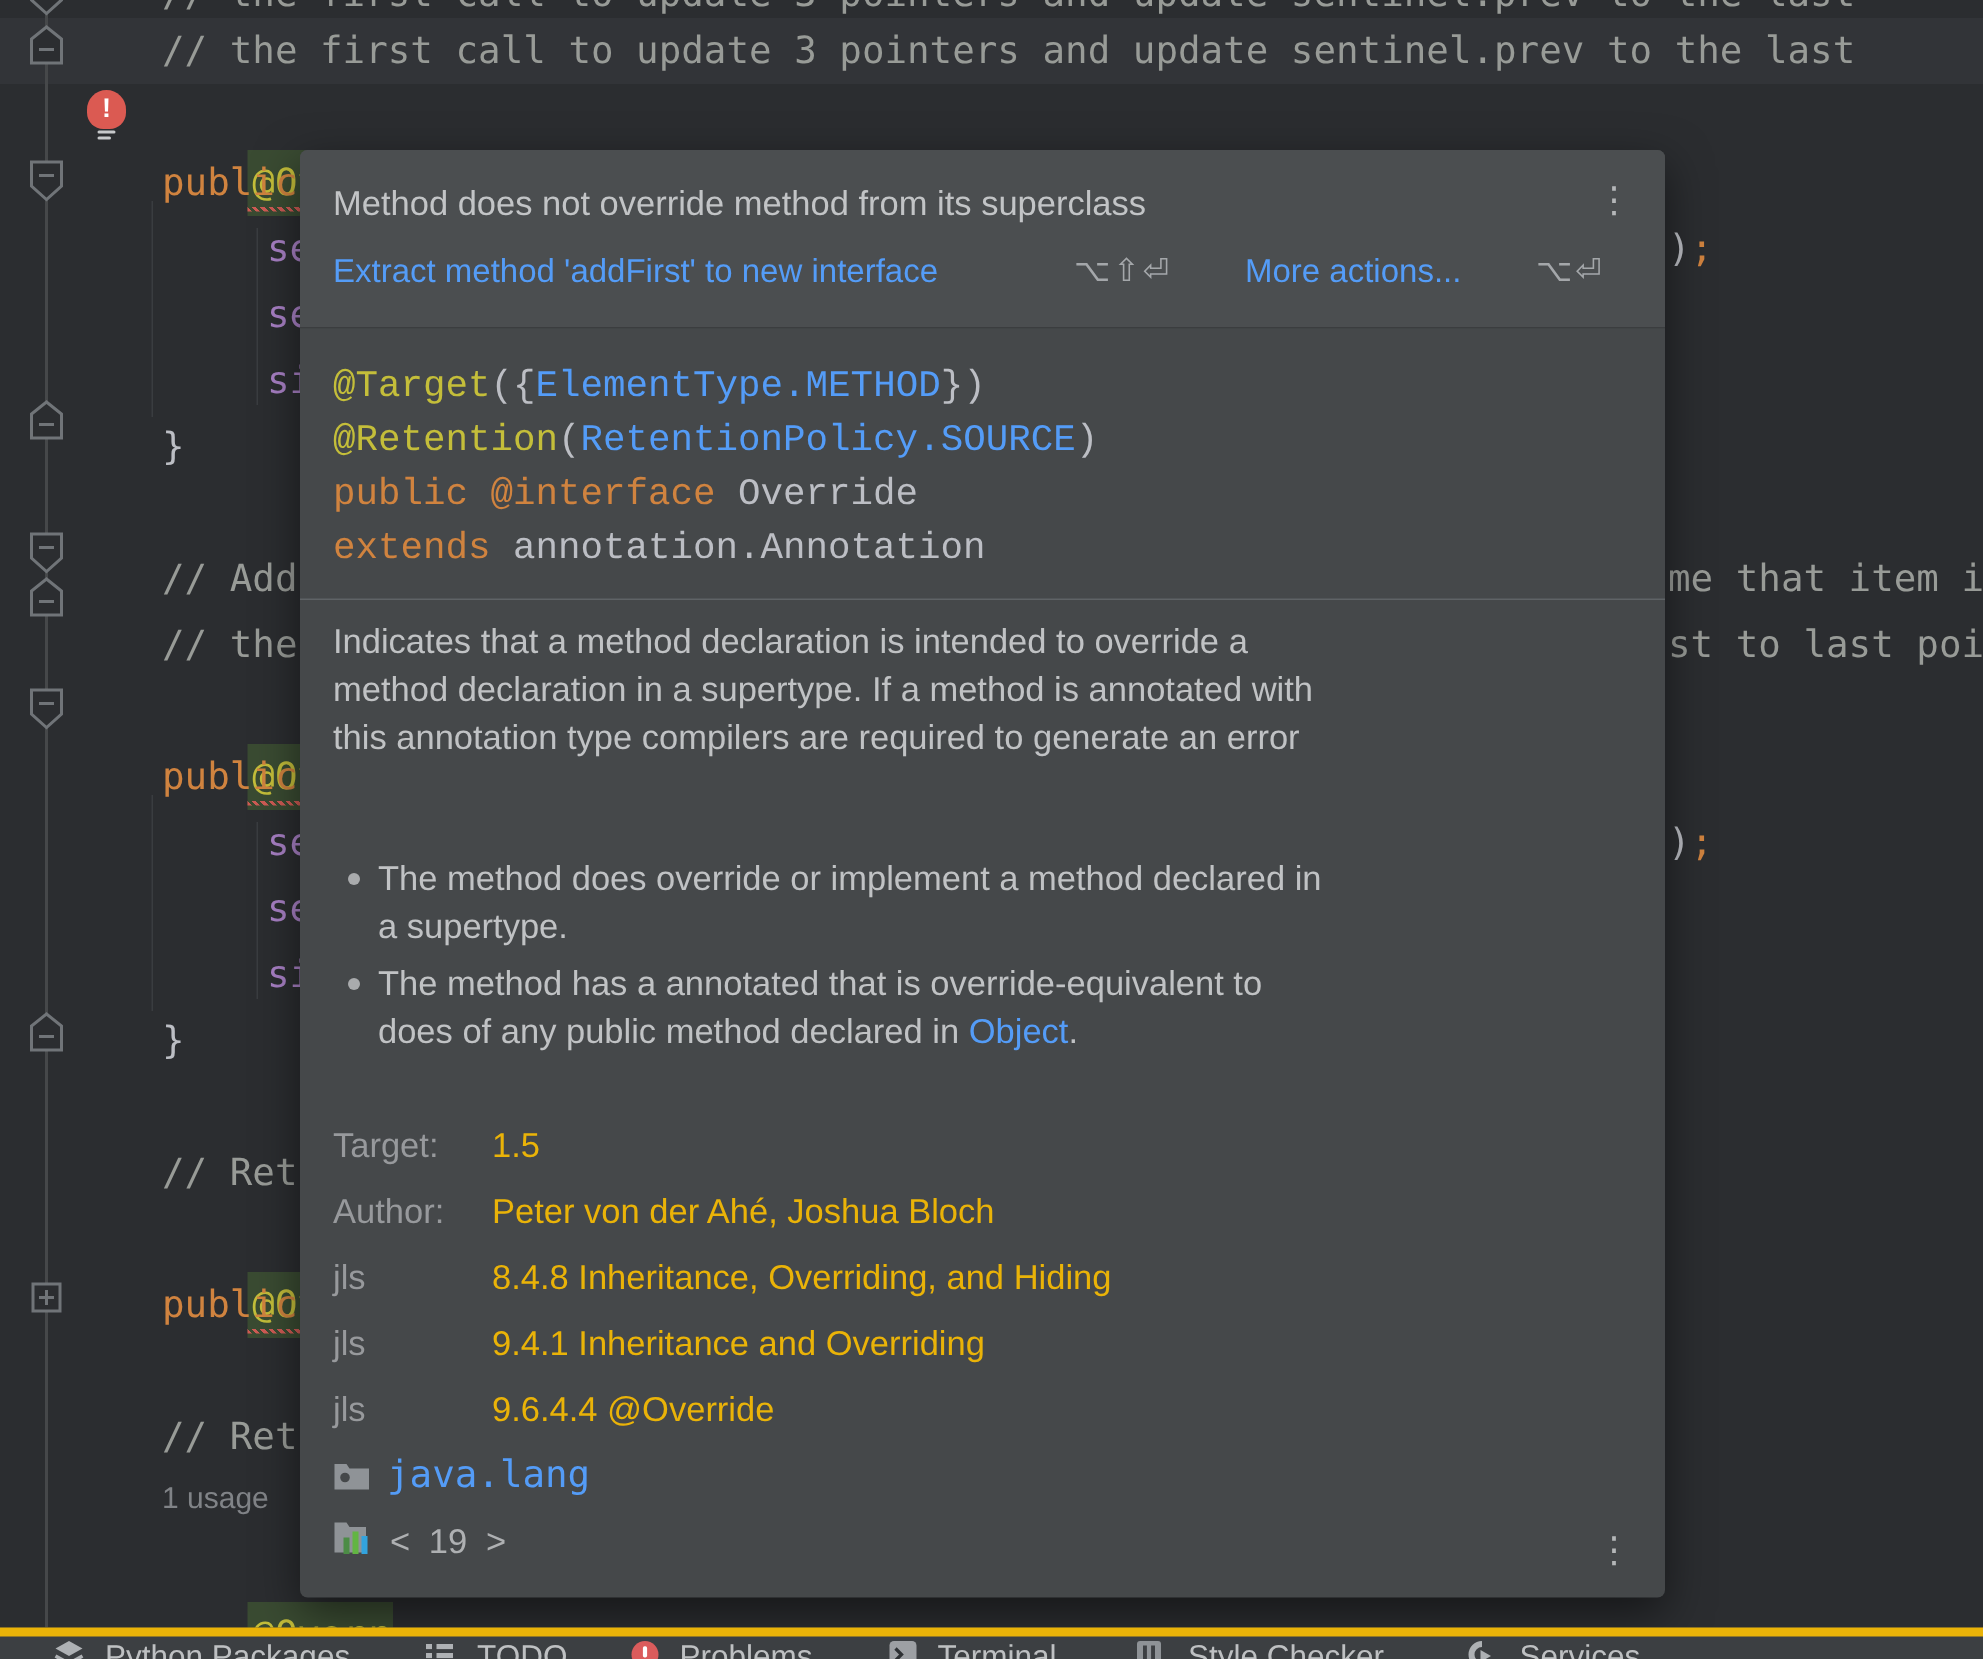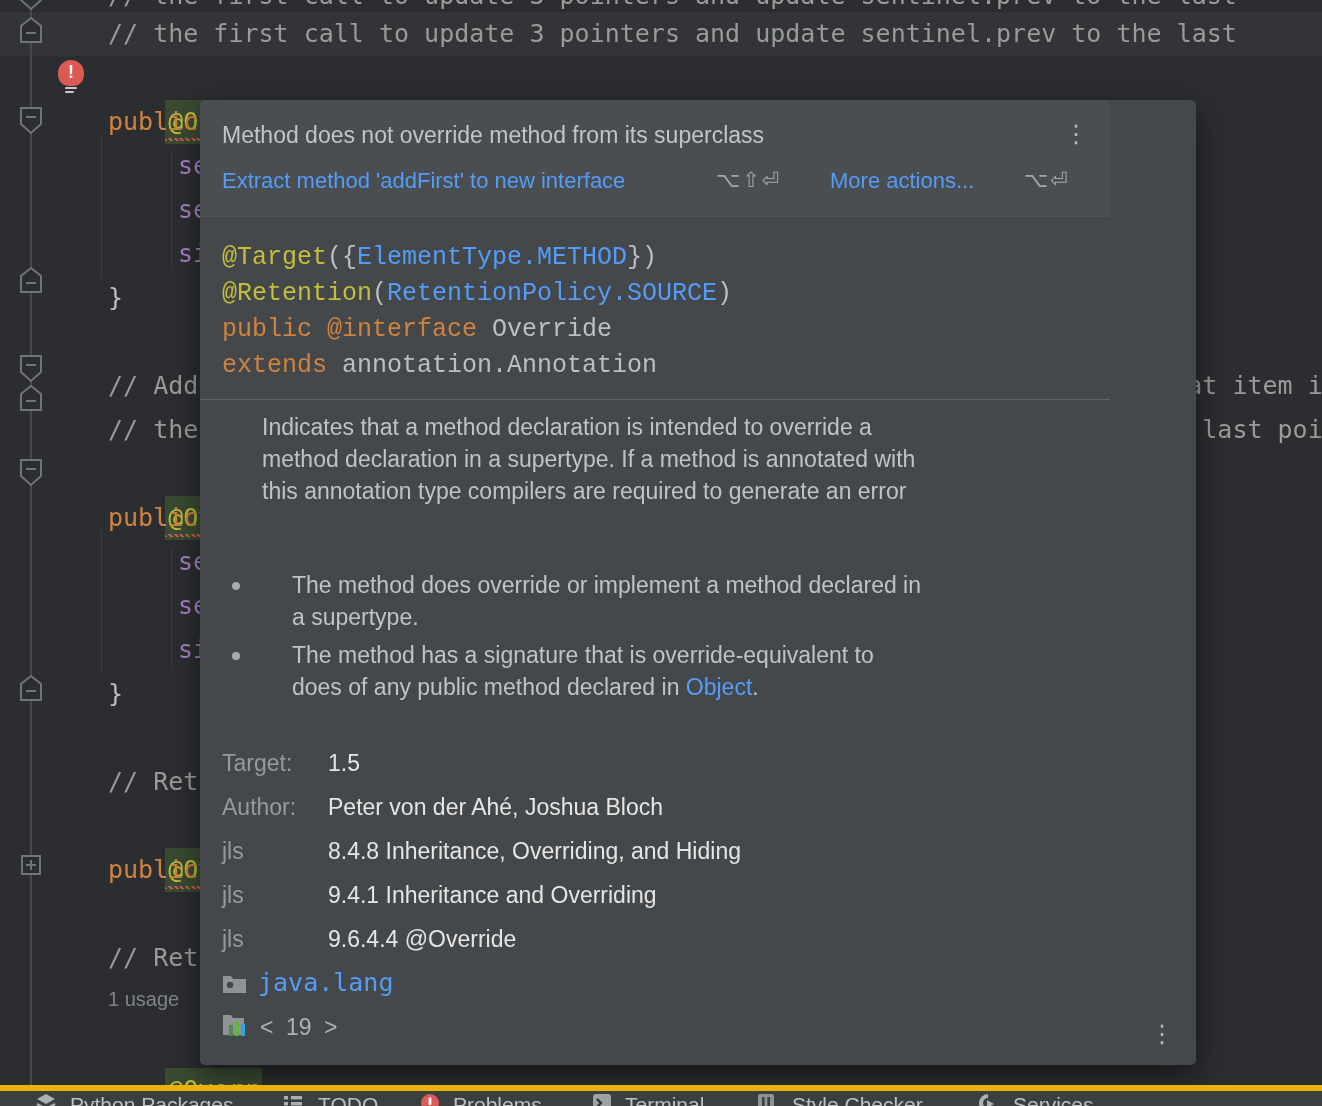--- a/index.html
+++ b/index.html
@@ -19,37 +19,37 @@
   .guide{position:absolute;width:1px;background:#3A3D40;}
   .cur-line{position:absolute;left:0;width:1322px;height:44px;background:#323438;}
   
   .bulb{position:absolute;left:58px;top:60px;width:26px;height:32px;}
   .bulb .head{position:absolute;left:0;top:0;width:26px;height:26px;border-radius:50% 50% 42% 42%;
               background:#DB5A52;color:#fff;font-weight:bold;font-size:18px;text-align:center;line-height:25px;}
   .bulb .l1,.bulb .l2{position:absolute;left:7px;height:2px;background:#C7C9CB;border-radius:1px;}
   .bulb .l1{top:27px;width:12px;}
   .bulb .l2{top:31px;width:9px;}
   
-  #popup{position:absolute;left:200px;top:100px;width:996px;height:965px;background:#45484A;
+  #popup{position:absolute;left:200px;top:100px;width:910px;height:965px;background:#45484A;
          border-radius:5px;box-shadow:0 10px 30px rgba(0,0,0,.5);z-index:5;}
   #popup-header{position:absolute;left:0;top:0;width:910px;height:118px;background:#4B4E50;
                 border-radius:5px 5px 0 0;border-bottom:1px solid #3B3D3F;}
   .pp-title{position:absolute;left:22px;top:22px;font-size:23px;color:#C2C4C6;white-space:nowrap;}
   .kebab{position:absolute;font-size:24px;color:#B4B6B8;line-height:24px;}
   .link{color:#549CF7;cursor:pointer;white-space:nowrap;}
   .fix-row{position:absolute;top:68px;left:0;width:910px;height:32px;font-size:22px;}
   .shortcut{position:absolute;color:#A4A7AA;font-size:21px;letter-spacing:2px;white-space:nowrap;}
   .pcode{position:absolute;left:22px;font-family:Liberation Mono, monospace;font-size:25px;line-height:36px;white-space:pre;}
   .pc-ann{color:#C4BE3A;} .pc-ref{color:#549CF7;} .pc-kw{color:#D0833F;} .pc-fg{color:#BCBEC4;}
   .sep-light{position:absolute;left:0;top:299px;width:910px;height:1px;background:#5F6366;}
-  .doc-line{position:absolute;left:22px;font-size:23px;color:#C0C2C4;white-space:nowrap;margin-left:40px;}
+  .doc-line{position:absolute;left:22px;font-size:23px;color:#C0C2C4;white-space:nowrap;}
   .bullet-dot{position:absolute;left:32px;width:8px;height:8px;border-radius:50%;background:#A9ABAD;}
   .blt{left:52px;}
   .meta-label{position:absolute;left:22px;font-size:23px;color:#97999C;white-space:nowrap;}
-  .meta-value{position:absolute;left:128px;font-size:23px;color:#e5e5e5;white-space:nowrap;}
+  .meta-value{position:absolute;left:128px;font-size:23px;color:#eab308;white-space:nowrap;}
   .mono-link{font-family:"DejaVu Sans Mono",monospace;font-size:25px;color:#549CF7;white-space:nowrap;}
   .pager-txt{font-size:23px;color:#AEB0B2;}
   
   #toolbar{position:absolute;left:0;top:1085px;width:1322px;height:21px;background:#3C3F42;
            border-top:6px solid #eab308;z-index:6;overflow:hidden;}
   .tb-label{position:absolute;top:2px;font-size:21px;color:#BEC0C2;white-space:nowrap;}
   .tb-icon{position:absolute;top:2px;width:20px;height:20px;}
   .frag{white-space:pre;}
 </style>
 </head>
@@ -158,21 +158,21 @@
 
     <div class="doc-line" style="top:314px">Indicates that a method declaration is intended to override a</div>
     <div class="doc-line" style="top:346px">method declaration in a supertype. If a method is annotated with</div>
     <div class="doc-line" style="top:378px">this annotation type compilers are required to generate an error</div>
 
     <div class="bullet-dot" style="top:482px"></div>
     <div class="doc-line blt" style="top:472px">The method does override or implement a method declared in</div>
     <div class="doc-line blt" style="top:504px">a supertype.</div>
 
     <div class="bullet-dot" style="top:552px"></div>
-    <div class="doc-line blt" style="top:542px">The method has a signature that is override-equivalent to</div>
+    <div class="doc-line blt" style="top:542px">The method has a annotated that is override-equivalent to</div>
     <div class="doc-line blt" style="top:574px"><span>does of any public method declared in </span><span class="link">Object</span><span>.</span></div>
 
     <div>
       <span class="meta-label" style="top:650px">Target:</span>
       <span class="meta-value" style="top:650px">1.5</span>
     </div>
     <div>
       <span class="meta-label" style="top:694px">Author:</span>
       <span class="meta-value" style="top:694px">Peter von der Ahé, Joshua Bloch</span>
     </div>

